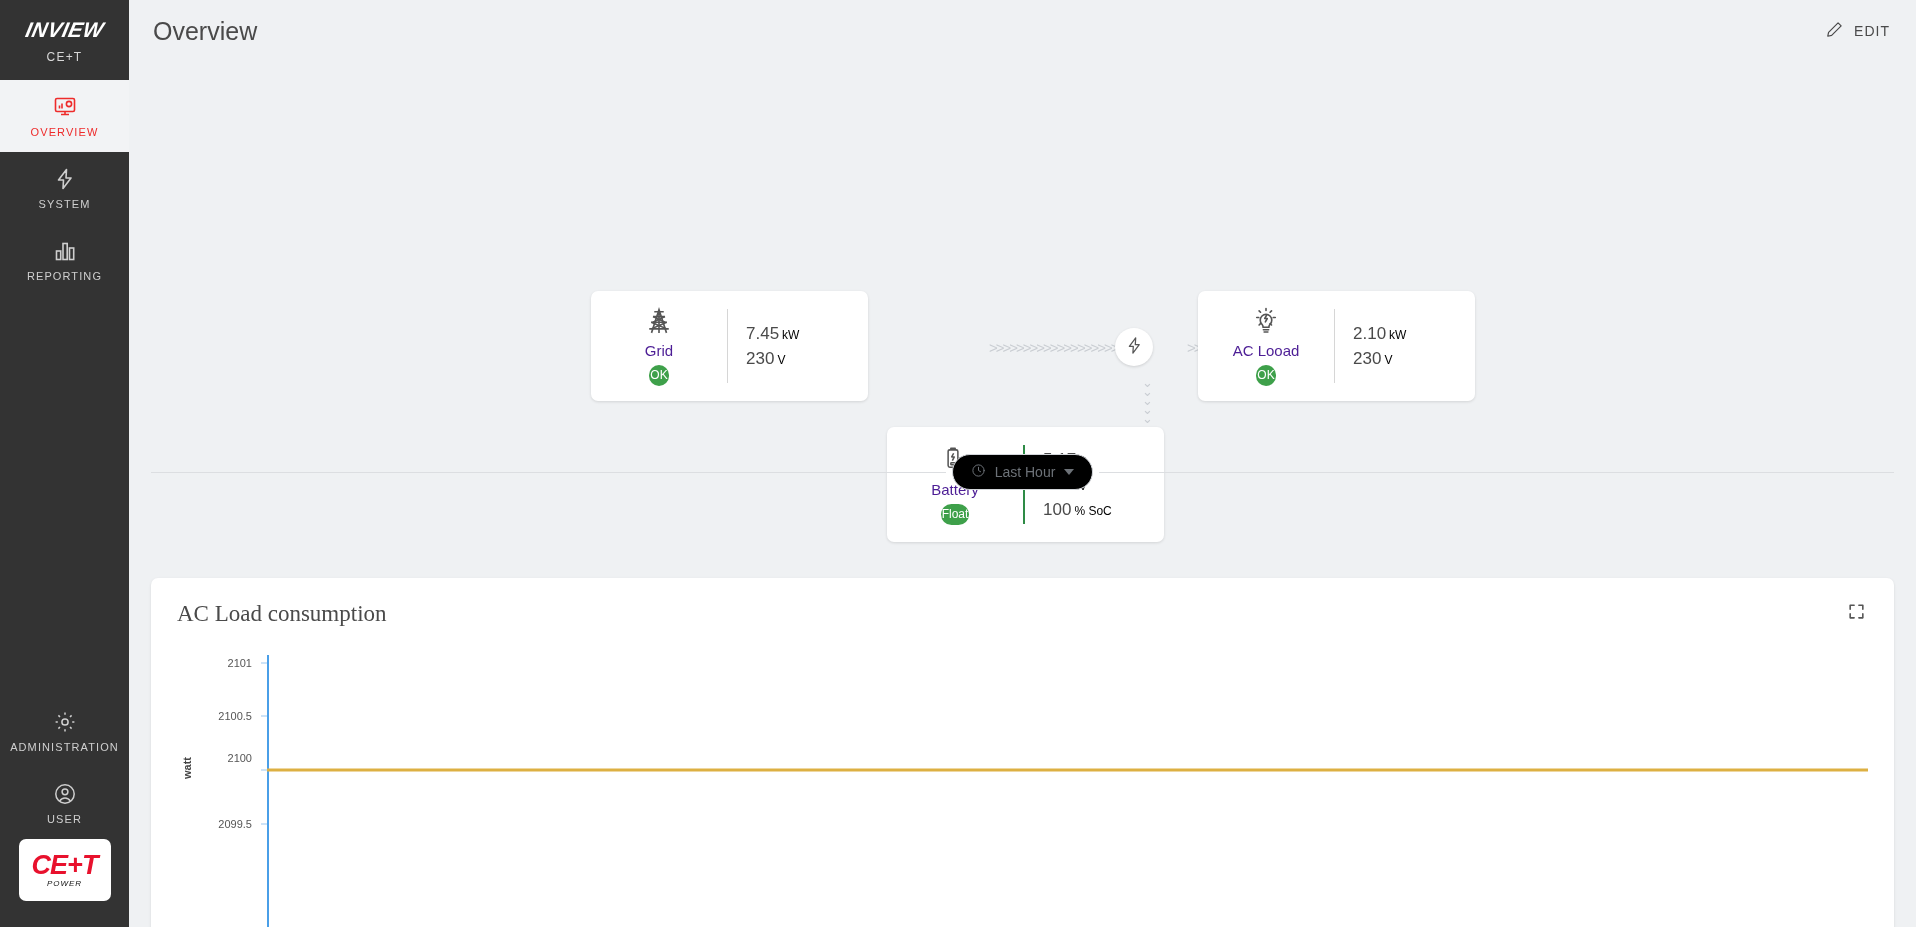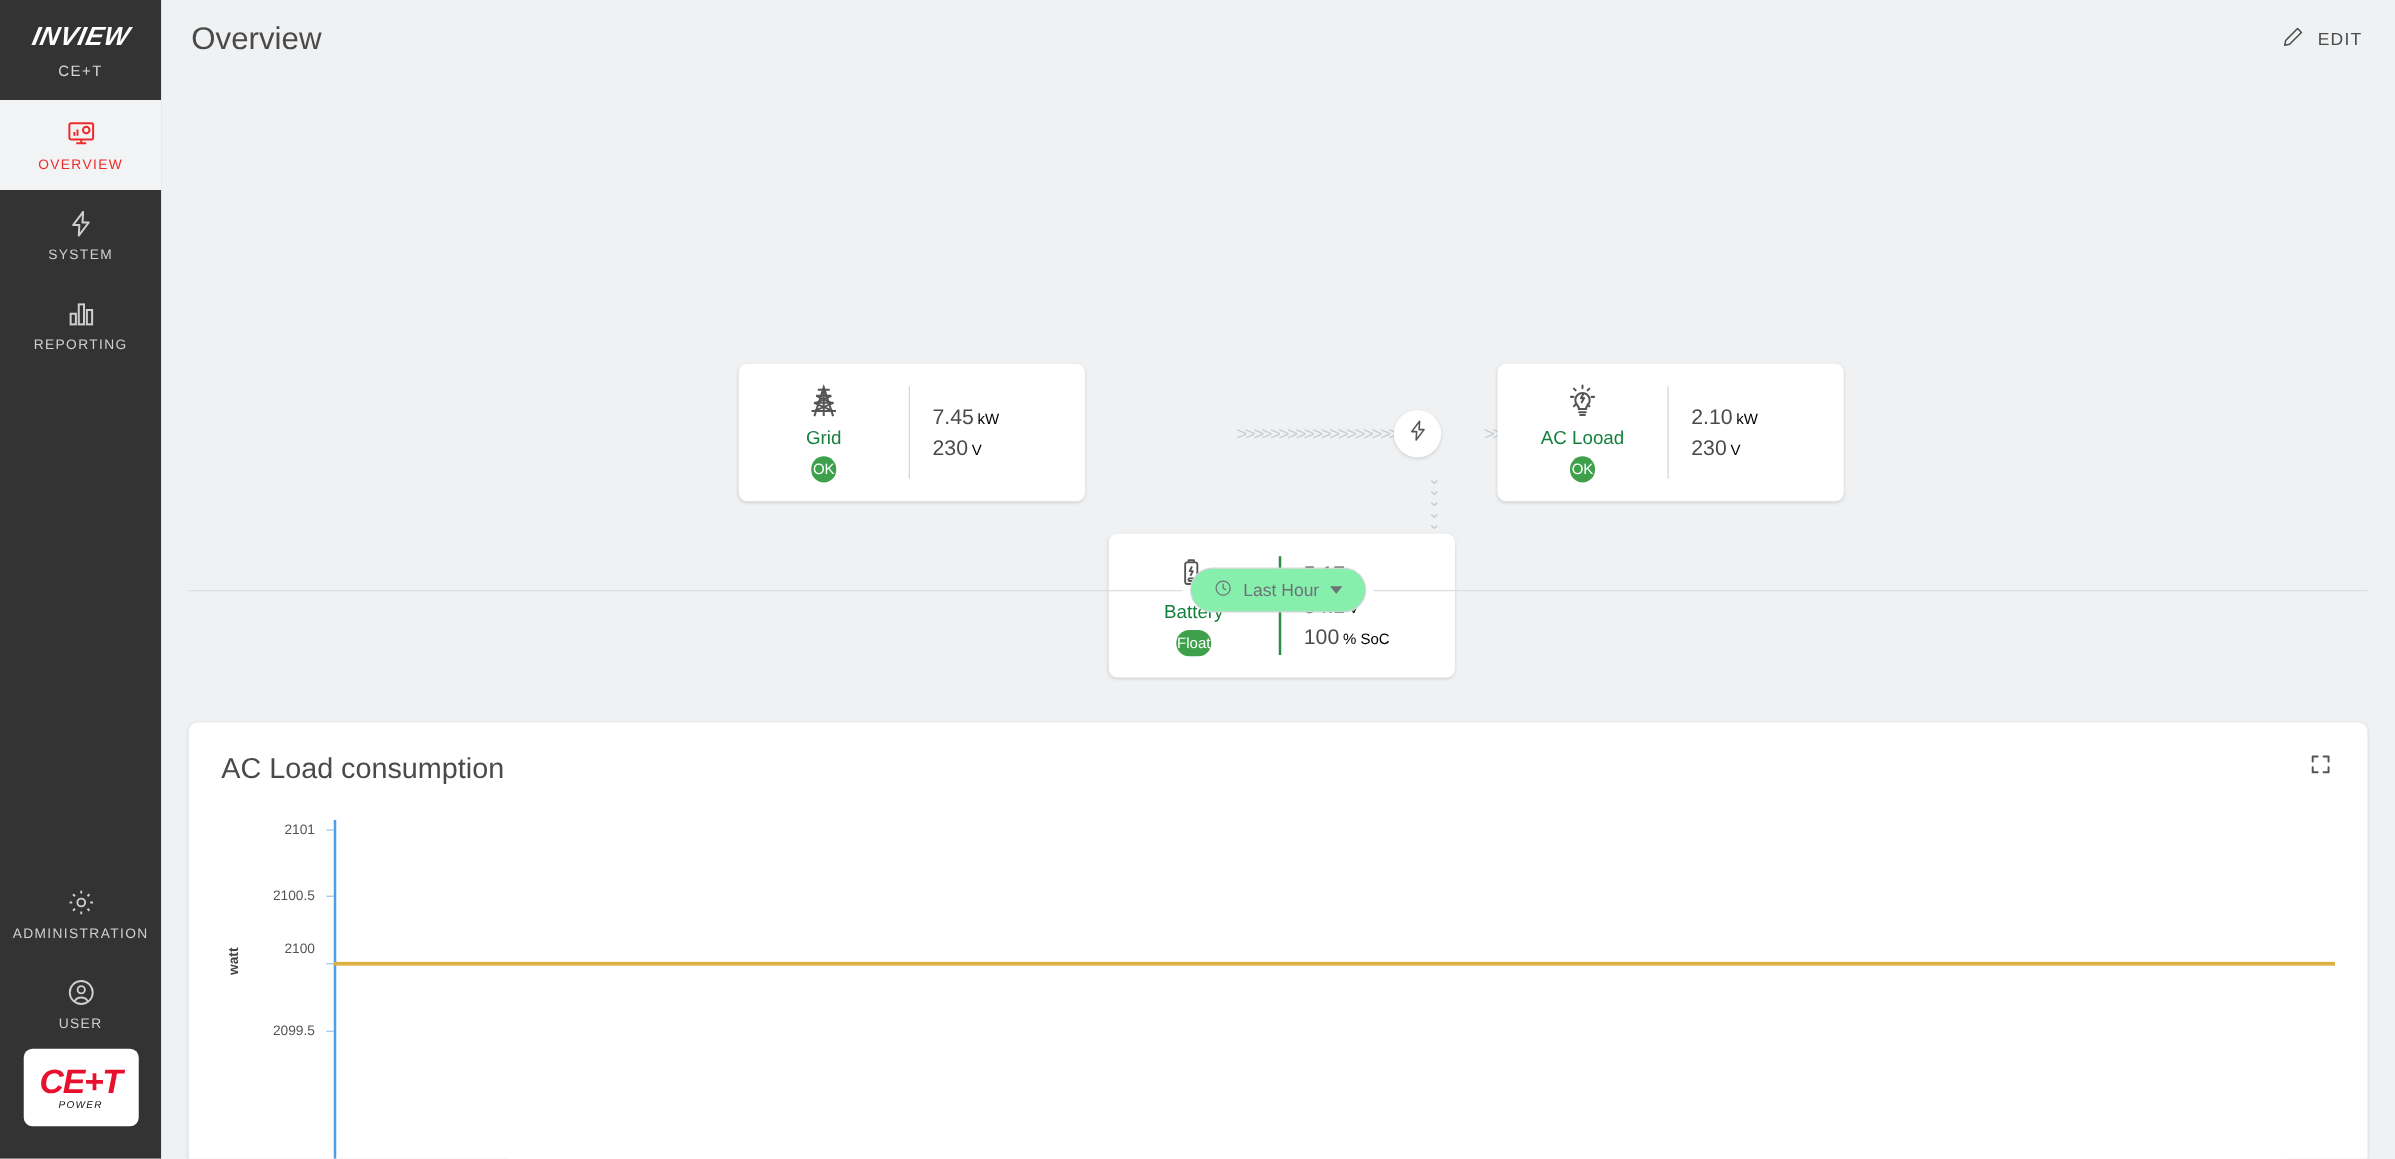--- a/index.html
+++ b/index.html
@@ -68,21 +68,21 @@
   .card {
     position:absolute; background:#ffffff; border-radius:7px;
     box-shadow:0 1px 3px rgba(0,0,0,.12);
     display:flex; align-items:center;
   }
   .card-left {
     display:flex; flex-direction:column; align-items:center; justify-content:center;
     gap:6px; width:136px;
   }
   .card-icon { width:30px; height:30px; color:#555; }
-  .card-name { font-size:15px; color:#15803d; }
+  .card-name { font-size:15px; color:#4c1d95; }
   .badge {
     background:#3ea04a; color:#fff; font-size:12px;
     border-radius:12px; padding:3px 1px; line-height:1.25;
   }
   .card-div { width:1px; align-self:stretch; margin:18px 0; background:#d6d6d6; }
   .card-div.green { background:#2e8b46; width:2px; }
   .card-right { padding-left:18px; display:flex; flex-direction:column; gap:5px; }
   .metric { font-size:17px; color:#4a4a4a; white-space:nowrap; }
   .metric .unit { font-size:12px; color:#000000; margin-left:3px; }
 
@@ -112,32 +112,32 @@
   }
 
   
   .time-row {
     position:relative; height:40px; display:flex; align-items:center;
     padding:0 22px;
   }
   .time-line { flex:1 1 auto; height:1px; background:#dcdee1; }
   .time-pill {
     margin:0 6px; display:flex; align-items:center; gap:9px;
-    border:1px solid #d3d6da; border-radius:19px; background:#86efac;
+    border:1px solid #d3d6da; border-radius:19px; background:#000000;
     padding:8px 18px; cursor:pointer; color:#6d7278; font-size:14px;
   }
   .caret { width:0;height:0;border-left:5px solid transparent;border-right:5px solid transparent;border-top:6px solid #6d7278; }
 
   
   .chart-card {
     position:absolute; left:22px; right:22px; top:578px; bottom:-60px;
     background:#ffffff; border-radius:7px; box-shadow:0 1px 3px rgba(0,0,0,.10);
     padding:22px 26px 0 26px;
   }
-  .chart-head { display:flex; align-items:center; justify-content:space-between; }
+  .chart-head { display:flex; align-items:flex-end; justify-content:space-between;font-family:Liberation Serif, serif; }
   .chart-title { font-size:23px; color:#4a4a4a; font-weight:400; }
   .expand-btn { cursor:pointer; color:#555; padding:2px; }
 
   .plot { position:relative; height:300px; margin-top:28px; }
   .ylabel {
     position:absolute; left:4px; top:124px;
     transform:rotate(-90deg); transform-origin:left top;
     font-size:11px; font-weight:bold; color:#444;
   }
   .ytick {

